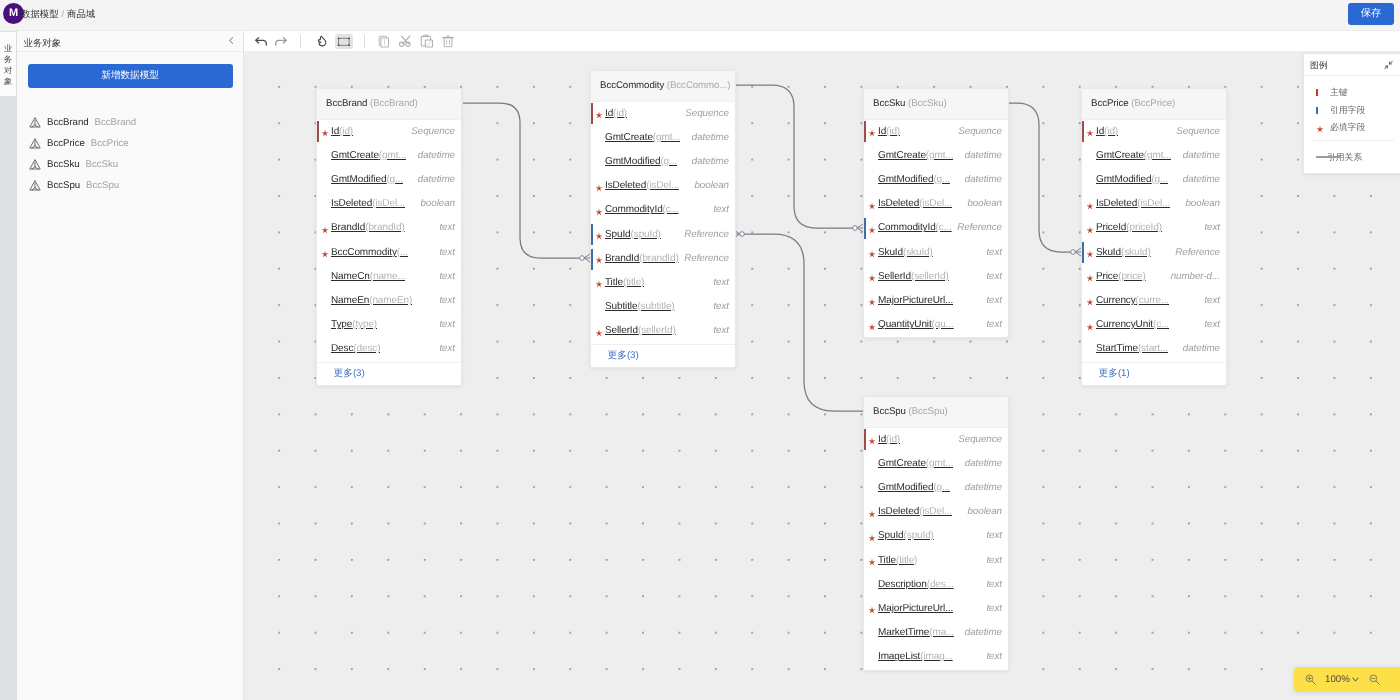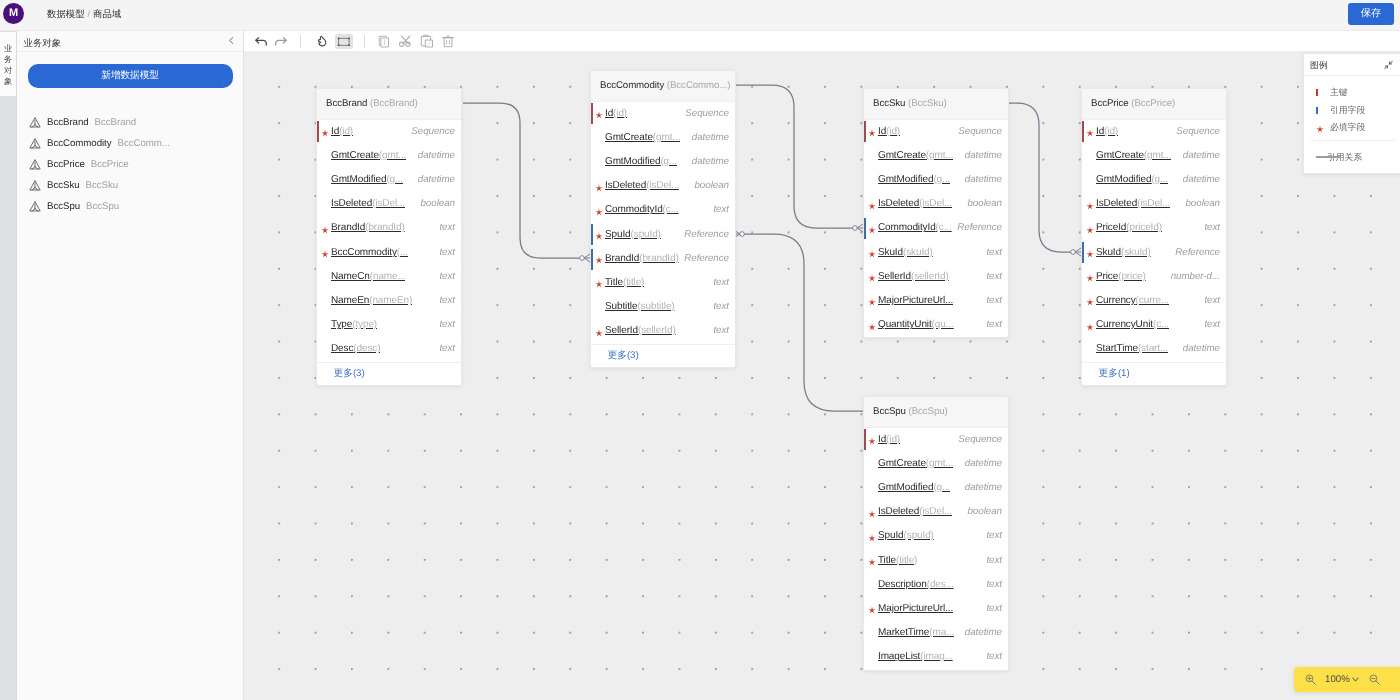--- a/index.html
+++ b/index.html
@@ -8,42 +8,42 @@
        font-family:"Liberation Sans","DejaVu Sans",sans-serif;
        -webkit-font-smoothing:antialiased;text-rendering:geometricPrecision;}
   .app{position:relative;width:1400px;height:700px;overflow:hidden;background:#eeeeee;}
 
   
   .header{position:absolute;left:0;top:0;width:1400px;height:31px;background:#f4f4f5;
           border-bottom:1.5px solid #ebebeb;box-sizing:border-box;}
   .logo{position:absolute;left:3px;top:3px;width:21px;height:21px;border-radius:50%;
         background:#4b0f7c;color:#fff;font-size:11px;font-weight:bold;line-height:21px;
         text-align:center;}
-  .crumb{position:absolute;left:47px;top:0;height:28px;line-height:28px;font-size:9.4px;color:#2b2b2b;
+  .crumb{position:absolute;left:21px;top:0;height:28px;line-height:28px;font-size:9.4px;color:#2b2b2b;
          white-space:nowrap;}
   .crumb .sep{color:#aaa;margin:0 3px;}
   .save-btn{position:absolute;left:1348px;top:3px;width:46px;height:21.5px;background:#2a69d4;
             color:#fff;font-size:10.3px;line-height:21.5px;text-align:center;border-radius:3px;cursor:pointer;}
 
   
   .rail{position:absolute;left:0;top:31px;width:17px;height:669px;background:#dfe0e1;
         border-right:1px solid #dcdcdc;box-sizing:border-box;}
   .rail-tab{position:absolute;left:0;top:0.6px;width:16px;height:64px;background:#fbfbfb;
             color:#4a4a4a;font-size:8.2px;line-height:11.2px;text-align:center;
             padding-top:11px;box-sizing:border-box;letter-spacing:0;cursor:pointer;}
 
   
   .sidebar{position:absolute;left:17px;top:31px;width:227px;height:669px;background:#fafafa;
            border-right:1px solid #e2e2e2;box-sizing:border-box;}
   .sb-head{position:absolute;left:0;top:-2px;width:226px;height:22.5px;
            border-bottom:1px solid #ededed;box-sizing:border-box;}
   .sb-title{position:absolute;left:6.5px;top:2.5px;line-height:21.2px;font-size:9.4px;color:#333;}
   .sb-collapse{position:absolute;left:209.5px;top:7.3px;width:9px;height:9px;cursor:pointer;}
   .sb-newbtn{position:absolute;left:10.6px;top:33px;width:205px;height:23.6px;background:#2a69d4;
-             color:#fff;font-size:9.6px;line-height:23.6px;text-align:center;border-radius:10px;cursor:pointer;}
+             color:#fff;font-size:9.6px;line-height:23.6px;text-align:center;border-radius:3px;cursor:pointer;}
   .sb-list{position:absolute;left:0;top:81px;width:226px;}
   .sb-item{position:relative;height:21px;line-height:21px;padding-left:30px;font-size:9.7px;cursor:pointer;
            white-space:nowrap;letter-spacing:-0.05px;}
   .sb-item .tri{position:absolute;left:12px;top:4px;width:12px;height:13px;}
   .sb-name{color:#2b2b2b;}
   .sb-alias{color:#a2a2a2;margin-left:6px;}
 
   
   .toolbar{position:absolute;left:244px;top:31px;width:1156px;height:21px;background:#fff;
            border-bottom:1px solid #ededed;box-sizing:border-box;}
@@ -122,24 +122,20 @@
     <svg class="sb-collapse" viewBox="0 0 12 12">
           <path d="M7.6 2.1 L3.5 6 L7.6 9.9" fill="none" stroke="#595959" stroke-width="1.15" stroke-linecap="round" stroke-linejoin="round"></path>
         </svg>
   </div>
   <div class="sb-newbtn">新增数据模型</div>
   <div class="sb-list">
     <div class="sb-item"><svg class="tri" viewBox="0 0 13 13" width="13" height="13">
             <path d="M6.5 1.2 L12.1 11.4 L0.9 11.4 Z" fill="none" stroke="#5a5a5a" stroke-width="0.95" stroke-linejoin="round"></path>
             <path d="M6.5 4.0 L6.5 8.9 M6.5 8.9 L3.15 11.4 M6.5 8.9 L9.85 11.4" fill="none" stroke="#5a5a5a" stroke-width="0.95" stroke-linejoin="round" stroke-linecap="round"></path>
           </svg><span class="sb-name">BccBrand</span><span class="sb-alias">BccBrand</span></div>
-    <div class="sb-item"><svg class="tri" viewBox="0 0 13 13" width="13" height="13">
-            <path d="M6.5 1.2 L12.1 11.4 L0.9 11.4 Z" fill="none" stroke="#5a5a5a" stroke-width="0.95" stroke-linejoin="round"></path>
-            <path d="M6.5 4.0 L6.5 8.9 M6.5 8.9 L3.15 11.4 M6.5 8.9 L9.85 11.4" fill="none" stroke="#5a5a5a" stroke-width="0.95" stroke-linejoin="round" stroke-linecap="round"></path>
-          </svg><span class="sb-name">BccCommodity</span><span class="sb-alias">BccComm...</span></div>
     <div class="sb-item"><svg class="tri" viewBox="0 0 13 13" width="13" height="13">
             <path d="M6.5 1.2 L12.1 11.4 L0.9 11.4 Z" fill="none" stroke="#5a5a5a" stroke-width="0.95" stroke-linejoin="round"></path>
             <path d="M6.5 4.0 L6.5 8.9 M6.5 8.9 L3.15 11.4 M6.5 8.9 L9.85 11.4" fill="none" stroke="#5a5a5a" stroke-width="0.95" stroke-linejoin="round" stroke-linecap="round"></path>
           </svg><span class="sb-name">BccPrice</span><span class="sb-alias">BccPrice</span></div>
     <div class="sb-item"><svg class="tri" viewBox="0 0 13 13" width="13" height="13">
             <path d="M6.5 1.2 L12.1 11.4 L0.9 11.4 Z" fill="none" stroke="#5a5a5a" stroke-width="0.95" stroke-linejoin="round"></path>
             <path d="M6.5 4.0 L6.5 8.9 M6.5 8.9 L3.15 11.4 M6.5 8.9 L9.85 11.4" fill="none" stroke="#5a5a5a" stroke-width="0.95" stroke-linejoin="round" stroke-linecap="round"></path>
           </svg><span class="sb-name">BccSku</span><span class="sb-alias">BccSku</span></div>
     <div class="sb-item"><svg class="tri" viewBox="0 0 13 13" width="13" height="13">
             <path d="M6.5 1.2 L12.1 11.4 L0.9 11.4 Z" fill="none" stroke="#5a5a5a" stroke-width="0.95" stroke-linejoin="round"></path>

